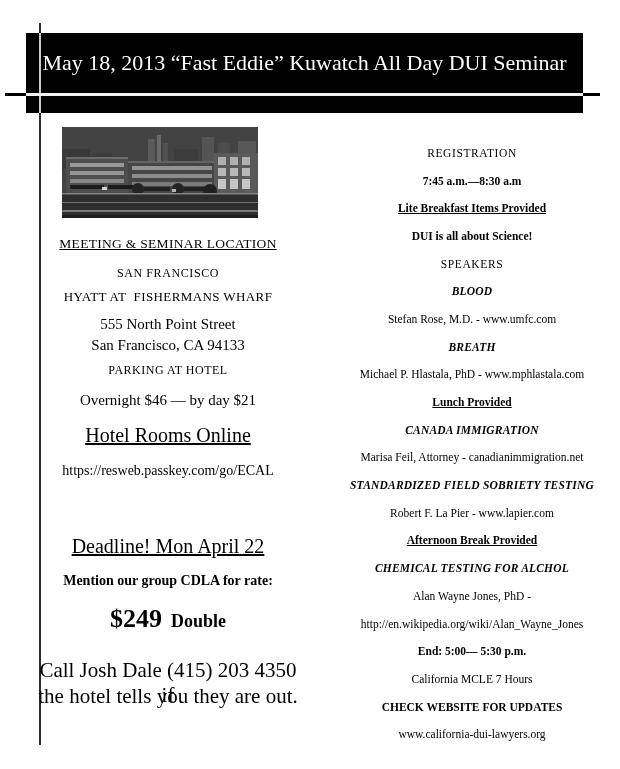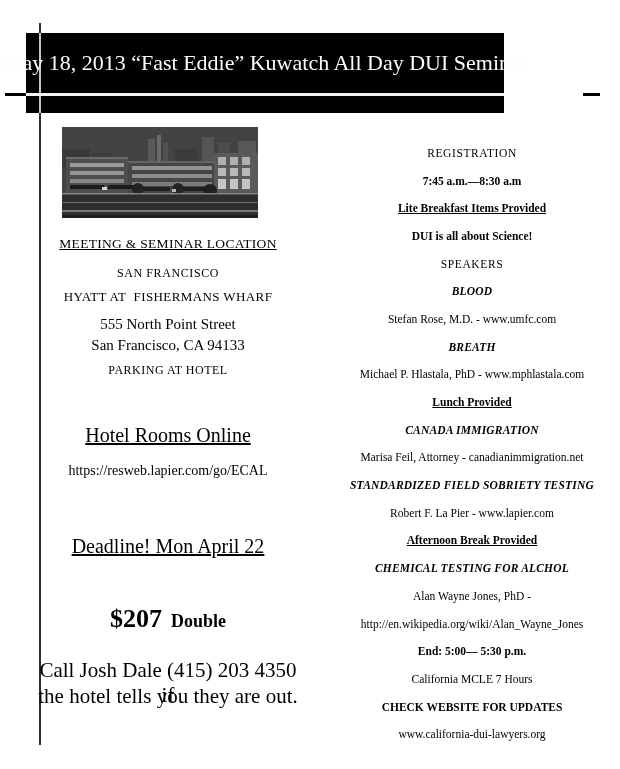--- a/index.html
+++ b/index.html
@@ -2,21 +2,21 @@
 <html><head>
 <meta charset="utf-8">
 <style>
   html,body{margin:0;padding:0;background:#ffffff;}
   .page{
     position:relative;width:620px;height:769px;background:#ffffff;
     font-family:"Liberation Serif","DejaVu Serif",serif;color:#000;overflow:hidden;
   }
   
   .vline{position:absolute;left:39px;top:23px;width:2px;height:722px;background:#2d2d2d;}
-  .banner{position:absolute;left:26px;top:33px;width:478px;height:80px;background:#000;}
+  .banner{position:absolute;left:26px;top:33px;width:557px;height:80px;background:#000;}
   .banner-title{
     position:absolute;left:0;top:0;width:100%;height:60px;
     display:flex;align-items:center;justify-content:center;
     color:#fdfdfd;font-size:22px;white-space:nowrap;
   }
   .banner-hline{position:absolute;left:0;top:60px;width:100%;height:3px;background:#f2f2f2;}
   .banner-vline{position:absolute;left:13px;top:0;width:2px;height:100%;background:#c9c9c9;}
   .stub{position:absolute;top:93px;height:3px;background:#000;}
   .stub-left{left:5px;width:21px;}
   .stub-right{left:583px;width:17px;}
@@ -118,25 +118,27 @@
       <rect x="0" y="88" width="196" height="3" fill="#1f1f1f"></rect>
     </svg>
   </div>
 
   <div class="ll l-city" style="top:266px">SAN FRANCISCO</div>
   <div class="ll l-heading" style="top:236px">MEETING &amp; SEMINAR LOCATION</div>
   <div class="ll l-venue" style="top:289px">HYATT AT&nbsp; FISHERMANS WHARF</div>
   <div class="ll l-addr" style="top:315px">555 North Point Street</div>
   <div class="ll l-addr" style="top:336px">San Francisco, CA 94133</div>
   <div class="ll l-parking" style="top:363px">PARKING AT HOTEL</div>
+  <div class="ll l-rates" style="top:391px">Overnight $46 — by day $21</div>
   <div class="ll l-big" style="top:423px">Hotel Rooms Online</div>
-  <div class="ll l-url" style="top:463px">https://resweb.lapier.com/go/ECAL</div>
+  <div class="ll l-url" style="top:463px">https://resweb.passkey.com/go/ECAL</div>
   <div class="ll l-big" style="top:534px">Deadline! Mon April 22</div>
+  <div class="ll l-note" style="top:573px">Mention our group CDLA for rate:</div>
   <div class="ll l-price" style="top:603px">
-    <span>$207</span><span class="price-type">Double</span>
+    <span>$249</span><span class="price-type">Double</span>
   </div>
   <div class="ll l-call" style="top:658px">Call Josh Dale (415) 203 4350 if</div>
   <div class="ll l-call" style="top:684px">the hotel tells you they are out.</div>
 
   <div class="right-col">
       <div class="rrow s-caps">REGISTRATION</div>
       <div class="rrow s-bold">7:45 a.m.—8:30 a.m</div>
       <div class="rrow s-bold-underline">Lite Breakfast Items Provided</div>
       <div class="rrow s-bold">DUI is all about Science!</div>
       <div class="rrow s-caps">SPEAKERS</div>

